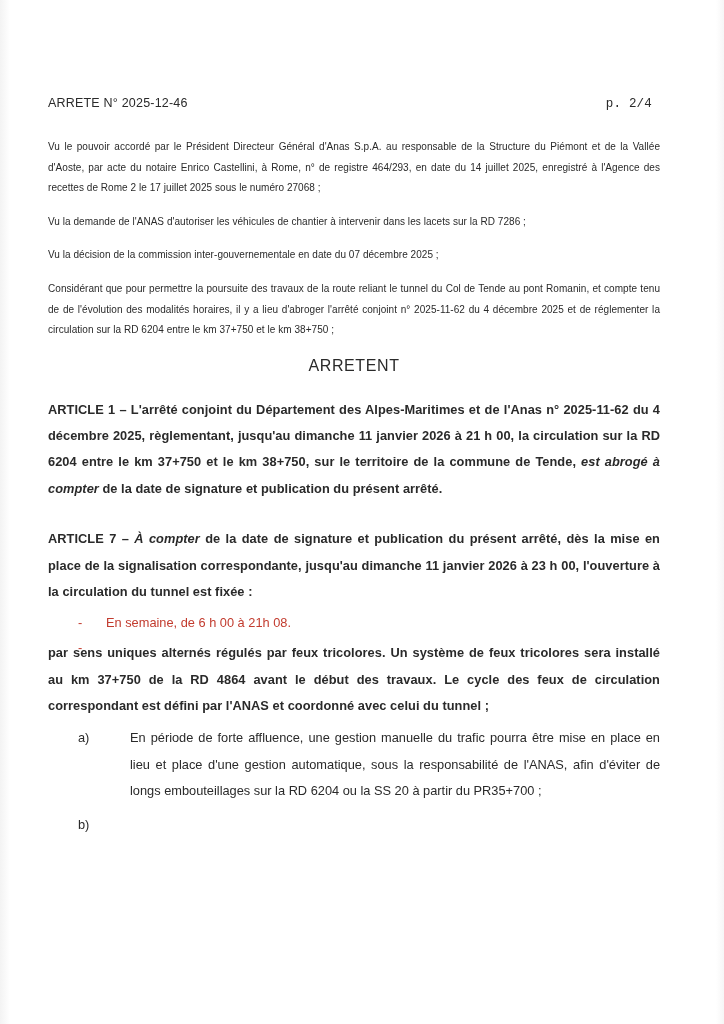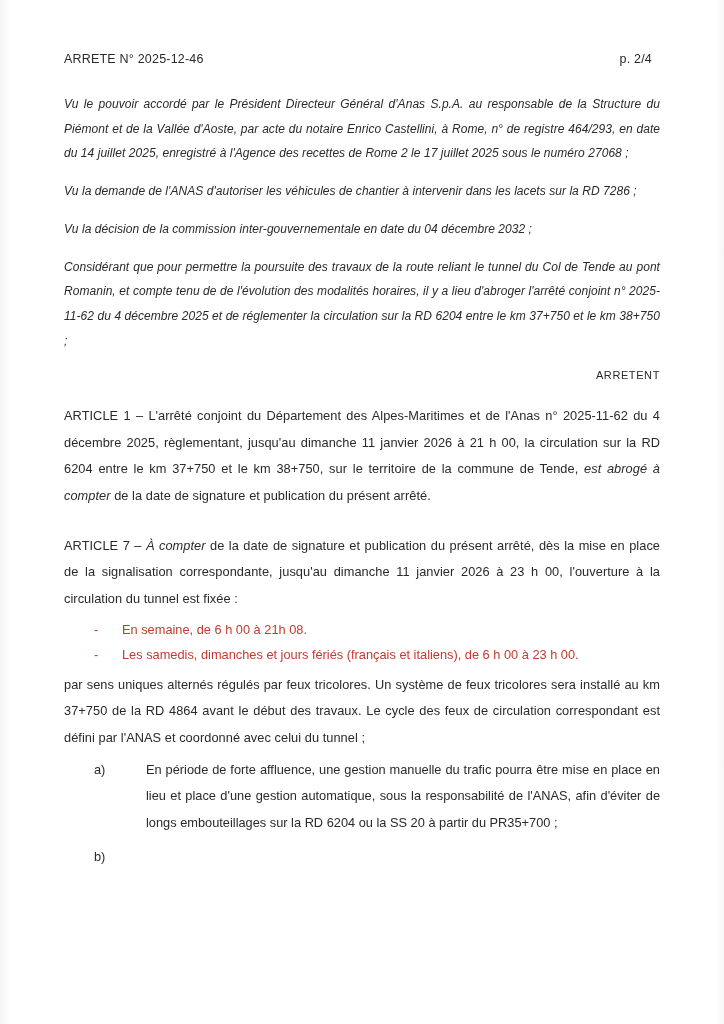--- a/index.html
+++ b/index.html
@@ -11,22 +11,23 @@
     width: 724px;
     height: 1024px;
     font-family: "Liberation Sans", sans-serif;
     color: #2a2a2a;
     position: relative;
     overflow: hidden;
   }
   .page {
     position: absolute;
     inset: 0;
-    padding: 52px 64px 0 64px;
+    padding: 52px 64px 0 48px;
     box-sizing: border-box;
+    margin-top: 44px;
   }
   
   .scan-edge-left {
     position: absolute;
     left: 0; top: 0; bottom: 0;
     width: 10px;
     background: linear-gradient(to right, #e9e9e9, #ffffff);
     opacity: .55;
   }
   .scan-edge-right {
@@ -38,43 +39,43 @@
   }
   .header-row {
     display: flex;
     justify-content: space-between;
     align-items: baseline;
     font-size: 12.5px;
     letter-spacing: .2px;
     margin-bottom: 26px;
   }
   .doc-ref { font-size: 12.5px; }
-  .page-num { font-size: 12.5px; padding-right: 8px; }
+  .page-num { font-size: 12.5px; padding-right: 8px; font-family: Liberation Mono, monospace; }
 
   p.para {
-    font-size: 12px;
+    font-size: 10px;
     line-height: 2.06;
     margin: 0 0 13px 0;
     text-align: justify;
     letter-spacing: .05px;
-    font-style: italic;
   }
   p.para.nojust { text-align: left; }
   .centered {
-    text-align: right;
-    font-size: 11px;
+    text-align: center;
+    font-size: 16px;
     margin: 16px 0 22px 0;
     letter-spacing: .6px;
   }
   .article {
     font-size: 12.8px;
     line-height: 2.06;
     margin: 0 0 6px 0;
     text-align: justify;
     letter-spacing: .05px;
+    font-weight: bold;
   }
   .art-gap { margin-top: 24px; }
   .it { font-style: italic; }
 
   ul.dashlist {
     list-style: none;
     margin: 4px 0 4px 0;
     padding: 0 0 0 30px;
   }
   ul.dashlist li {
@@ -116,36 +117,36 @@
 
 <div class="page">
 
   <div class="header-row">
     <span class="doc-ref">ARRETE N° 2025-12-46</span>
     <span class="page-num">p. 2/4</span>
   </div>
 
   <p class="para">Vu le pouvoir accordé par le Président Directeur Général d'Anas S.p.A. au responsable de la Structure du Piémont et de la Vallée d'Aoste, par acte du notaire Enrico Castellini, à Rome, n° de registre 464/293, en date du 14 juillet 2025, enregistré à l'Agence des recettes de Rome 2 le 17 juillet 2025 sous le numéro 27068 ;</p>
   <p class="para">Vu la demande de l'ANAS d'autoriser les véhicules de chantier à intervenir dans les lacets sur la RD 7286 ;</p>
-  <p class="para nojust">Vu la décision de la commission inter-gouvernementale en date du 04 décembre 2032 ;</p>
+  <p class="para nojust">Vu la décision de la commission inter-gouvernementale en date du 07 décembre 2025 ;</p>
   <p class="para">Considérant que pour permettre la poursuite des travaux de la route reliant le tunnel du Col de Tende au pont Romanin, et compte tenu de de l'évolution des modalités horaires, il y a lieu d'abroger l'arrêté conjoint n° 2025-11-62 du 4 décembre 2025 et de réglementer la circulation sur la RD 6204 entre le km 37+750 et le km 38+750 ;</p>
 
   <div class="centered">ARRETENT</div>
 
   <p class="article">
     <span>ARTICLE 1</span><span> –  L'arrêté  conjoint  du  Département  des  Alpes-Maritimes  et  de  l'Anas  n°  2025-11-62  du 4 décembre 2025, règlementant, jusqu'au dimanche 11 janvier 2026 à 21 h 00, la circulation sur la RD 6204 entre le km 37+750 et le km 38+750, sur le territoire de la commune de Tende, </span><span class="it">est abrogé à compter</span><span> de la date de signature et publication du présent arrêté.</span>
   </p>
 
   <p class="article art-gap">
     <span>ARTICLE 7 – </span><span class="it">À compter</span><span> de la date de signature et publication du présent arrêté, dès la mise en place de la signalisation correspondante, jusqu'au dimanche 11 janvier 2026 à 23 h 00, l'ouverture à la circulation du tunnel est fixée :</span>
   </p>
 
   <ul class="dashlist">
     <li><span class="dash">-</span><span>En semaine, de 6 h 00 à 21h 08.</span></li>
-    <li><span class="dash">-</span><span>Les samedis, dimanches et jours fériés (français et italiens), de 6 h 00 à 23 h 00.</span></li>
+    <li><span class="dash">-</span></li>
   </ul>
 
   <p class="article">par sens uniques alternés régulés par feux tricolores. Un système de feux tricolores sera installé au km 37+750 de la RD 4864 avant le début des travaux. Le cycle des feux de circulation correspondant est défini par l'ANAS et coordonné avec celui du tunnel ;</p>
 
   <ol class="alpha">
     <li><span class="marker">a)</span><span>En période de forte affluence, une gestion manuelle du trafic pourra être mise en place en lieu et place d'une gestion automatique, sous la responsabilité de l'ANAS, afin d'éviter de longs embouteillages sur la RD 6204 ou la SS 20 à partir du PR35+700 ;</span></li>
     <li>
         <span class="marker">b)</span>
       </li>
 

